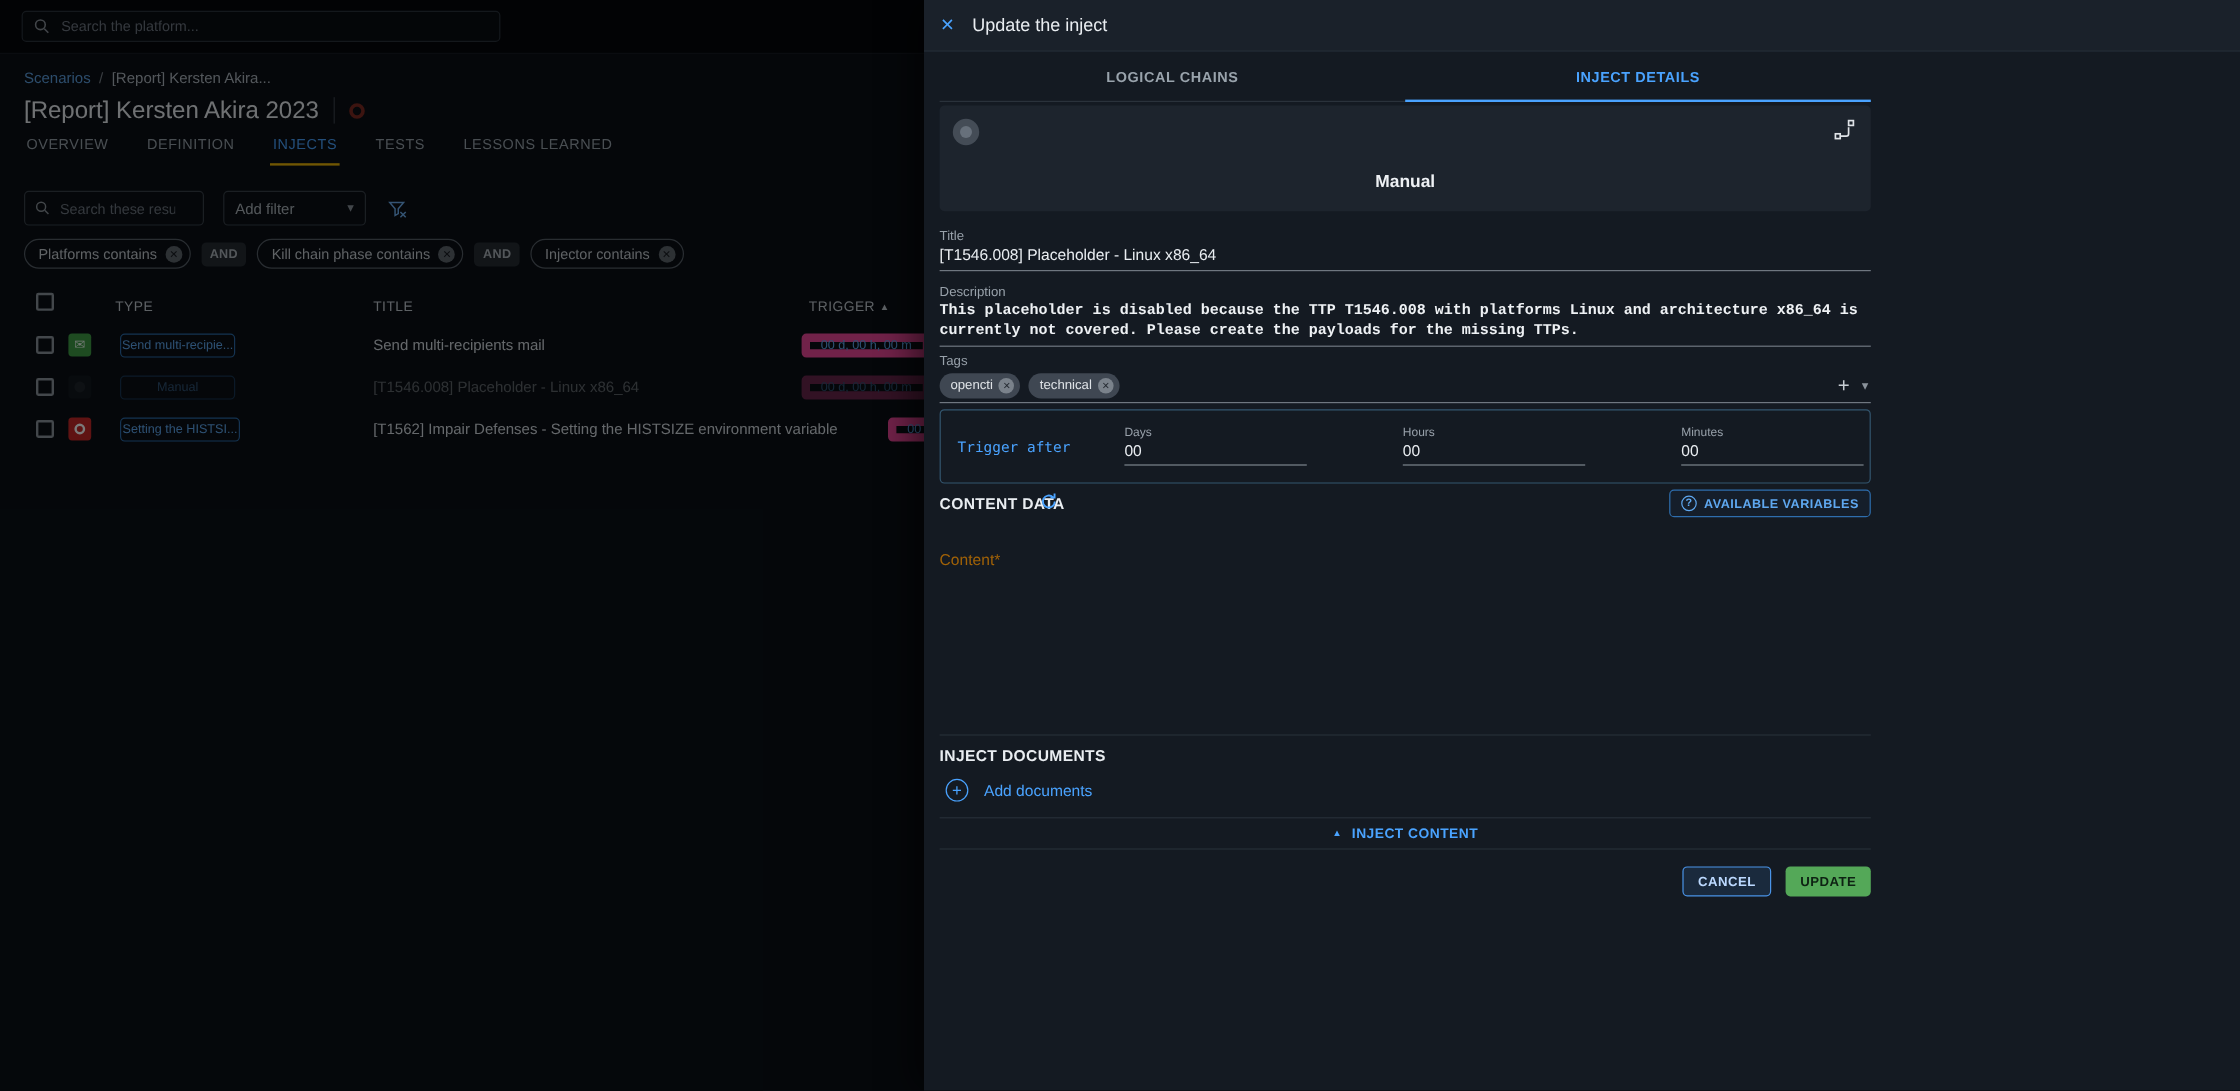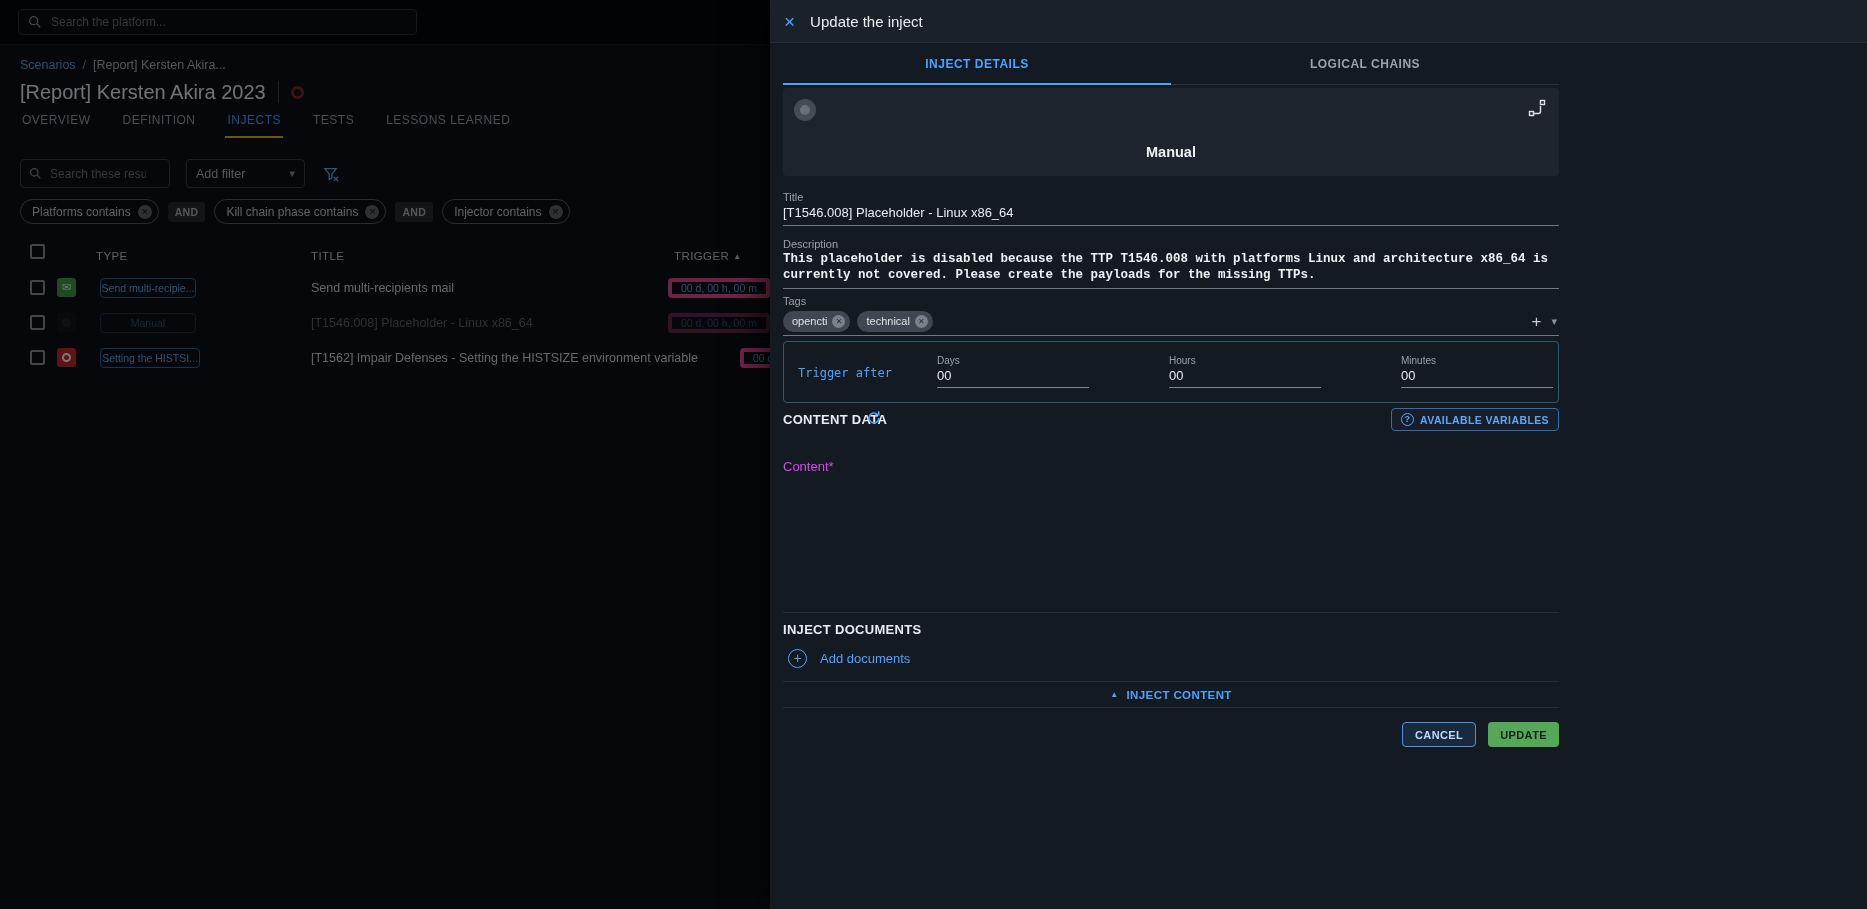--- a/index.html
+++ b/index.html
@@ -56,21 +56,21 @@
   .trow .cb { position:absolute; left:30px; top:10px; }
   .icon-box { position:absolute; left:57px; top:8px; width:19px; height:19px; border-radius:3px; display:flex; align-items:center; justify-content:center; }
   .icon-box.email { background:#3f9d46; color:#eafaec; font-size:11px; }
   .icon-box.manual { background:#1d232a; }
   .icon-box.manual .dot { width:9px; height:9px; border-radius:50%; background:#39414a; }
   .icon-box.shell { background:#c62828; }
   .icon-box.shell .ring { width:9px; height:9px; border:2px solid #fff; border-radius:50%; }
   .type-chip { position:absolute; left:100px; top:8px; width:96px; height:20px; border:1px solid #2c6cab; border-radius:4px; color:#5fa8f0;
     font-size:10.5px; display:flex; align-items:center; justify-content:center; padding:0 22px; white-space:nowrap; overflow:hidden; cursor:pointer; }
   .row-title { position:absolute; left:311px; top:11px; font-size:12.5px; color:#d3d9df; white-space:nowrap; }
-  .trigger-chip { position:absolute; left:668px; top:8px; height:20px; border:4px solid #ec4899; border-radius:4px; color:#5fa8f0;
+  .trigger-chip { position:absolute; left:668px; top:8px; height:20px; border:7px solid #ec4899; border-radius:4px; color:#5fa8f0;
     font-size:10.5px; display:inline-flex; align-items:center; padding:0 9px; white-space:nowrap; cursor:pointer; }
   .trow.disabled .icon-box, .trow.disabled .type-chip, .trow.disabled .row-title, .trow.disabled .trigger-chip { opacity:.42; }
 
   
   .backdrop { position:absolute; inset:0; background:rgba(0,0,0,.52); z-index:5; }
 
   
   .drawer { position:absolute; top:0; left:770px; width:1097px; height:909px; background:#141a22; z-index:10; box-shadow:-10px 0 28px rgba(0,0,0,.55); }
   .drawer-header { height:43px; background:#1a212a; border-bottom:1px solid #242c35; display:flex; align-items:center; gap:15px; padding:0 14px; }
   .close-icon { color:#4aa3ff; font-size:19px; line-height:1; cursor:pointer; }
@@ -107,21 +107,21 @@
   .t-days { left:153px; } .t-hours { left:385px; } .t-minutes { left:617px; }
 
   .inject-data-row { position:absolute; top:365px; left:0; width:100%; height:24px; }
   .section-heading { font-size:13px; font-weight:700; color:#e9edf1; letter-spacing:.3px; }
   .inject-data-row .section-heading { position:absolute; left:0; top:4px; }
   .refresh-icon { position:absolute; left:83px; top:2px; cursor:pointer; }
   .vars-btn { position:absolute; right:0; top:0; height:23px; border:1px solid #2e6eae; border-radius:4px; display:inline-flex; align-items:center; gap:6px;
     padding:0 9px; color:#5fa8f0; font-size:10.5px; font-weight:600; letter-spacing:.4px; cursor:pointer; background:rgba(46,110,174,.06); }
   .help-icon { width:13px; height:13px; border:1.3px solid #5fa8f0; border-radius:50%; font-size:9px; line-height:11px; text-align:center; color:#5fa8f0; }
 
-  .content-label { position:absolute; top:416px; left:0; font-size:13px; color:#d946ef; }
+  .content-label { position:absolute; top:416px; left:0; font-size:13px; color:#a16207; }
 
   .divider { position:absolute; left:0; width:100%; height:1px; background:#272f38; }
 
   .docs-heading { position:absolute; top:579px; left:0; }
   .add-docs-row { position:absolute; top:604px; left:0; height:22px; display:flex; align-items:center; gap:13px; }
   .plus-circle { width:19px; height:19px; border:1.6px solid #4aa3ff; border-radius:50%; color:#4aa3ff; font-size:14px; line-height:16px; text-align:center; cursor:pointer; margin-left:5px; }
   .add-docs-link { color:#4aa3ff; font-size:13px; cursor:pointer; }
 
   .content-toggle { position:absolute; top:638px; left:0; width:100%; height:27px; border-top:1px solid #272f38; border-bottom:1px solid #272f38;
     display:flex; align-items:center; justify-content:center; gap:8px; color:#4aa3ff; font-size:11.5px; font-weight:700; letter-spacing:.4px; cursor:pointer; }
@@ -246,22 +246,22 @@
 <div class="drawer">
 
   <div class="drawer-header">
     <span class="close-icon">×</span>
     <span class="drawer-title">Update the inject</span>
   </div>
 
   <div class="drawer-content">
 
     <div class="drawer-tabs">
+      <div class="drawer-tab">LOGICAL CHAINS</div>
       <div class="drawer-tab active">INJECT DETAILS</div>
-      <div class="drawer-tab">LOGICAL CHAINS</div>
     </div>
 
     <div class="inj-card">
       <span class="inj-avatar">
           <span class="inner"></span>
         </span>
       <span class="chain-icon">
         <svg width="18" height="18" viewBox="0 0 18 18">
           <rect x="1.5" y="12.5" width="4" height="4" fill="none" stroke="#dfe3e7" stroke-width="1.4"></rect>
           <rect x="12.5" y="1.5" width="4" height="4" fill="none" stroke="#dfe3e7" stroke-width="1.4"></rect>

